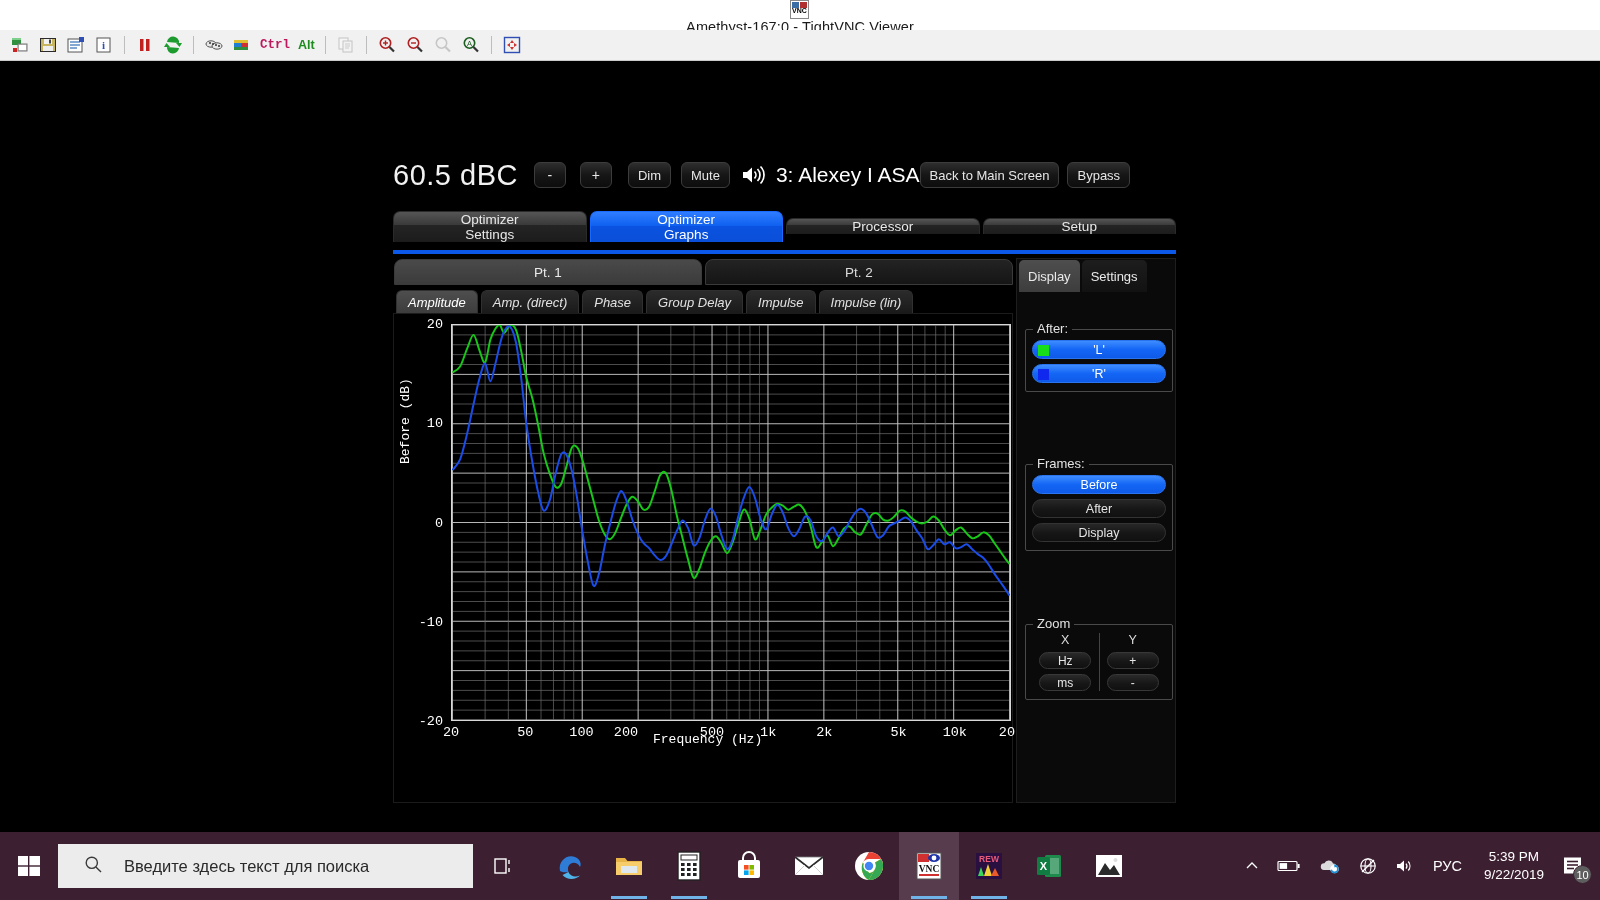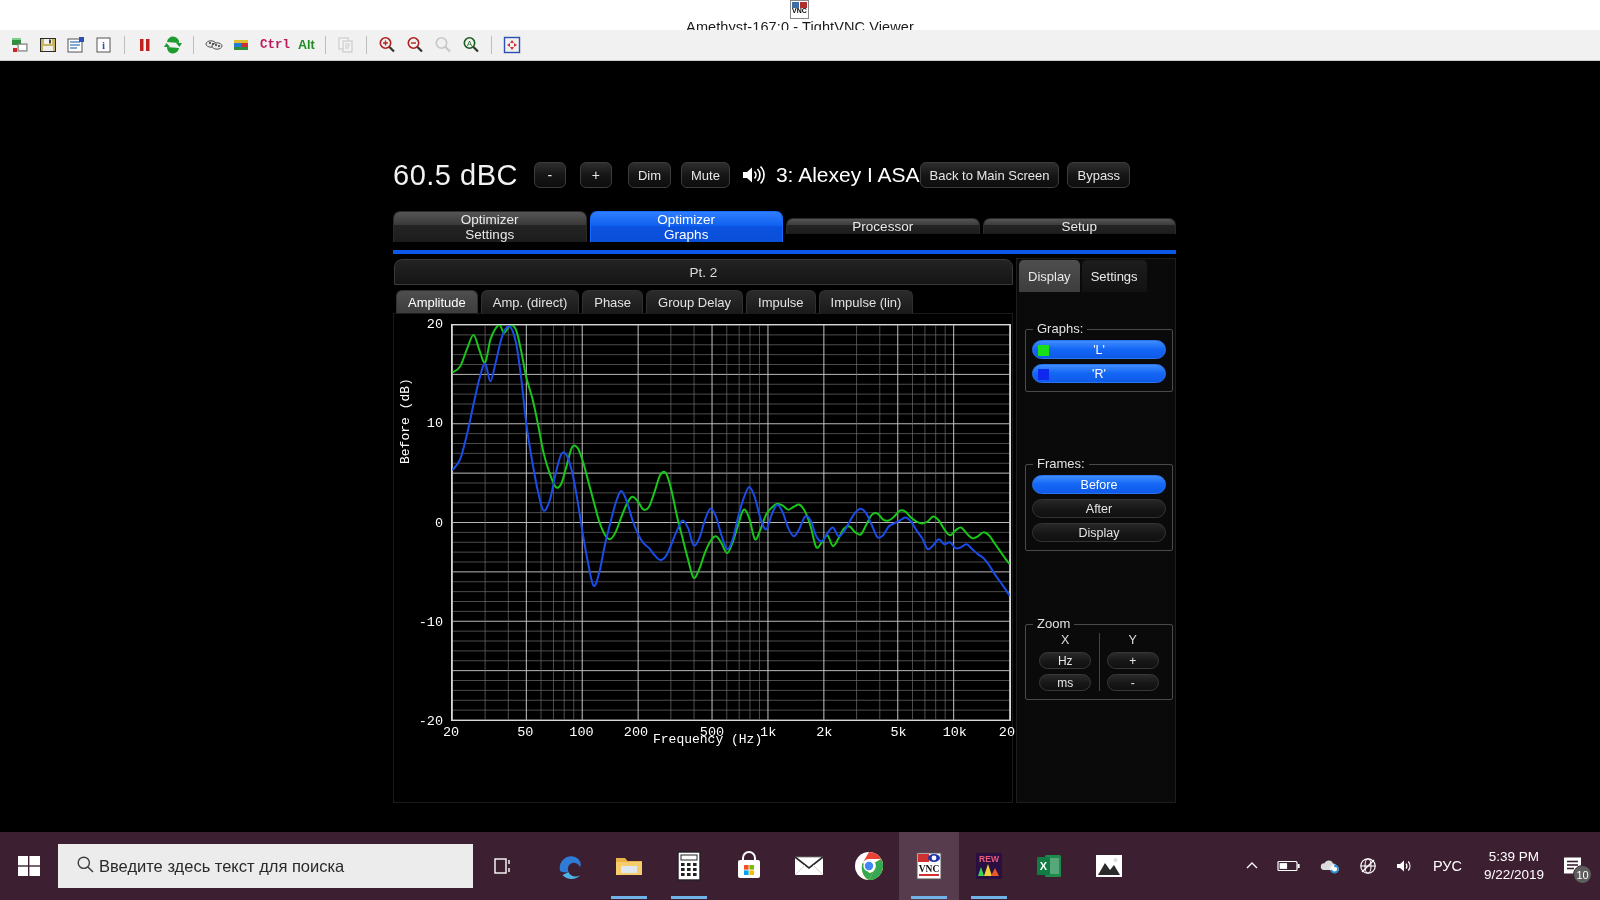--- a/index.html
+++ b/index.html
@@ -98,21 +98,21 @@
   }
   .pttab {
     flex: 1; border-radius: 8px 8px 0 0; font-size: 13.5px; color: #eaeaea;
     display: flex; align-items: center; justify-content: center;
     background: linear-gradient(180deg,#4a4a4a 0%,#3b3b3b 100%); border: 1px solid #3a3a3a;
   }
   .pttab.inactive { background: linear-gradient(180deg,#232323 0%,#151515 100%); color: #dcdcdc; }
 
   
   .sub-tabs {
-    position: absolute; left: 396px; top: 228px; width: 614px; height: 23px; display: flex; gap: 3px;
+    position: absolute; left: 396px; top: 228px; width: 614px; height: 23px; display: flex; gap: 3px; font-style: italic;
   }
   .stab {
     border-radius: 6px 6px 0 0; font-size: 13px; color: #e2e2e2;
     display: flex; align-items: center; justify-content: center; padding: 0 11px;
     background: linear-gradient(180deg,#2b2b2b 0%,#1a1a1a 100%); border: 1px solid #303030; border-bottom:none;
   }
   .stab.active { background: linear-gradient(180deg,#4e4e4e 0%,#3d3d3d 100%); color: #fff; }
 
   
   .chart-wrap {
@@ -182,21 +182,21 @@
   }
 
   
   .taskbar {
     position: absolute; left: 0; bottom: 0; width: 1600px; height: 68px;
     background: #3d1f32; display: flex; align-items: center;
   }
   .start-btn { width: 58px; height: 68px; display:flex; align-items:center; justify-content:center; }
   .search-box {
     width: 415px; height: 44px; background: #ececec; display: flex; align-items: center;
-    padding-left: 18px; gap: 4px;
+    padding-left: 26px; gap: 21px;
   }
   .search-text { font-size: 16.5px; color: #2a2a2a; }
   .taskview { width: 60px; height: 68px; display:flex; align-items:center; justify-content:center; }
   .tb-apps { display: flex; align-items: center; height: 68px; margin-left: 6px; }
   .tb-app {
     width: 60px; height: 68px; display: flex; align-items: center; justify-content: center;
     position: relative;
   }
   .tb-app.active { background: rgba(255,255,255,0.13); }
   .tb-app .underline {
@@ -395,20 +395,21 @@
     <div class="mtab">
       <span>Processor</span>
     </div>
     <div class="mtab">
       <span>Setup</span>
     </div>
   </div>
   <div class="blue-rule"></div>
 
   <div class="pt-tabs">
+    <div class="pttab">Pt. 1</div>
     <div class="pttab inactive">Pt. 2</div>
   </div>
 
   <div class="sub-tabs">
     <div class="stab active">Amplitude</div>
     <div class="stab">Amp. (direct)</div>
     <div class="stab">Phase</div>
     <div class="stab">Group Delay</div>
     <div class="stab">Impulse</div>
     <div class="stab">Impulse (lin)</div>
@@ -495,39 +496,39 @@
           <line y1="0" y2="397" x1="503.8077341427235" x2="503.8077341427235" stroke="#c6c6c6" stroke-width="1"></line>
           <line y1="0" y2="397" x1="560" x2="560" stroke="#c6c6c6" stroke-width="1"></line>
           <path d="M0.00,47.64 C1.29,46.65 5.26,45.66 7.73,41.69 C10.19,37.72 12.52,29.11 14.78,23.82 C17.04,18.53 19.19,9.59 21.27,9.93 C23.35,10.26 25.34,21.17 27.28,25.81 C29.21,30.44 31.07,39.53 32.87,37.71 C34.67,35.90 36.41,20.51 38.10,14.89 C39.79,9.26 41.43,6.45 43.02,3.97 C44.61,1.49 46.15,-0.66 47.65,0.00 C49.15,0.66 50.28,7.94 52.03,7.94 C53.79,7.94 56.21,0.50 58.19,0.00 C60.17,-0.50 62.07,0.50 63.92,4.96 C65.76,9.43 67.54,18.86 69.27,26.80 C70.99,34.74 72.41,44.66 74.28,52.60 C76.16,60.54 78.52,66.33 80.52,74.44 C82.53,82.54 84.45,92.14 86.31,101.24 C88.18,110.33 89.77,120.92 91.72,129.02 C93.67,137.13 95.99,144.24 98.01,149.87 C100.03,155.49 101.96,161.12 103.84,162.77 C105.72,164.42 107.53,163.10 109.29,159.79 C111.04,156.48 112.58,149.04 114.39,142.92 C116.19,136.80 118.27,126.38 120.11,123.07 C121.96,119.76 123.73,121.08 125.46,123.07 C127.19,125.05 128.72,129.69 130.47,134.98 C132.22,140.27 134.07,147.88 135.96,154.83 C137.85,161.78 139.92,169.72 141.80,176.67 C143.69,183.61 145.39,190.89 147.26,196.51 C149.12,202.14 151.14,207.27 152.98,210.41 C154.83,213.55 156.51,215.70 158.33,215.37 C160.15,215.04 162.01,212.06 163.88,208.43 C165.76,204.79 167.67,198.33 169.58,193.54 C171.50,188.74 173.51,183.12 175.38,179.64 C177.24,176.17 178.90,173.03 180.78,172.69 C182.67,172.36 184.77,175.51 186.67,177.66 C188.56,179.81 190.32,184.77 192.15,185.60 C193.98,186.42 195.82,185.60 197.64,182.62 C199.47,179.64 201.25,173.03 203.12,167.73 C204.99,162.44 206.97,154.00 208.87,150.86 C210.77,147.72 212.65,146.39 214.52,148.88 C216.39,151.36 218.20,158.47 220.08,165.75 C221.95,173.03 223.90,184.44 225.78,192.54 C227.65,200.65 229.47,207.10 231.34,214.38 C233.20,221.66 235.12,229.60 236.98,236.22 C238.83,242.83 240.59,252.59 242.45,254.08 C244.32,255.57 246.29,249.28 248.15,245.15 C250.02,241.01 251.80,233.90 253.66,229.27 C255.52,224.64 257.44,220.17 259.31,217.36 C261.19,214.55 263.05,212.06 264.90,212.39 C266.76,212.73 268.55,216.53 270.43,219.34 C272.30,222.15 274.25,229.43 276.13,229.27 C278.02,229.10 279.86,223.15 281.72,218.35 C283.58,213.55 285.44,205.94 287.29,200.49 C289.15,195.03 290.98,186.59 292.84,185.60 C294.70,184.60 296.57,189.57 298.44,194.53 C300.31,199.49 302.19,213.55 304.06,215.37 C305.93,217.19 307.81,209.58 309.67,205.45 C311.54,201.31 313.39,194.20 315.25,190.56 C317.12,186.92 318.99,185.43 320.86,183.61 C322.73,181.79 324.61,179.97 326.47,179.64 C328.34,179.31 330.19,180.63 332.06,181.63 C333.92,182.62 335.79,185.43 337.66,185.60 C339.52,185.76 341.38,183.45 343.25,182.62 C345.12,181.79 347.00,179.81 348.87,180.63 C350.74,181.46 352.61,183.94 354.48,187.58 C356.35,191.22 358.19,196.51 360.06,202.47 C361.93,208.42 363.82,220.67 365.69,223.31 C367.56,225.96 369.42,220.33 371.28,218.35 C373.14,216.37 375.00,210.74 376.86,211.40 C378.73,212.06 380.61,221.82 382.48,222.32 C384.35,222.82 386.22,217.36 388.08,214.38 C389.94,211.40 391.80,206.44 393.66,204.46 C395.53,202.47 397.40,201.81 399.27,202.47 C401.14,203.13 403.00,207.10 404.87,208.43 C406.74,209.75 408.60,211.73 410.47,210.41 C412.33,209.09 414.20,203.79 416.06,200.49 C417.93,197.18 419.81,192.38 421.68,190.56 C423.55,188.74 425.40,188.74 427.26,189.57 C429.13,190.39 431.01,194.36 432.88,195.52 C434.75,196.68 436.61,197.01 438.48,196.51 C440.34,196.02 442.20,194.20 444.07,192.54 C445.94,190.89 447.81,187.42 449.68,186.59 C451.55,185.76 453.40,186.42 455.27,187.58 C457.13,188.74 459.00,191.88 460.87,193.54 C462.74,195.19 464.61,196.51 466.48,197.51 C468.35,198.50 470.21,199.49 472.08,199.49 C473.94,199.49 475.80,198.67 477.67,197.51 C479.54,196.35 481.40,192.71 483.27,192.54 C485.14,192.38 487.01,194.36 488.88,196.51 C490.75,198.67 492.61,202.97 494.48,205.45 C496.35,207.93 498.21,211.24 500.08,211.40 C501.94,211.57 503.81,207.76 505.67,206.44 C507.54,205.12 509.41,202.97 511.28,203.46 C513.14,203.96 515.01,207.60 516.87,209.42 C518.74,211.24 520.61,213.88 522.47,214.38 C524.34,214.88 526.21,213.39 528.08,212.39 C529.94,211.40 531.81,208.59 533.67,208.43 C535.54,208.26 537.41,209.58 539.27,211.40 C541.14,213.22 543.01,216.70 544.88,219.34 C546.74,221.99 548.61,224.64 550.48,227.28 C552.34,229.93 554.49,233.07 556.08,235.22 C557.66,237.37 559.35,239.36 560.00,240.19" fill="none" stroke="#18c818" stroke-width="2" stroke-linejoin="round"></path>
           <path d="M0.00,145.90 C1.29,144.08 5.26,141.10 7.73,134.98 C10.19,128.86 12.52,118.44 14.78,109.18 C17.04,99.91 19.19,88.66 21.27,79.40 C23.35,70.14 25.34,60.38 27.28,53.60 C29.21,46.81 31.07,38.21 32.87,38.71 C34.67,39.20 36.41,56.41 38.10,56.57 C39.79,56.74 41.43,45.82 43.02,39.70 C44.61,33.58 46.15,25.47 47.65,19.85 C49.15,14.23 50.28,8.93 52.03,5.95 C53.79,2.98 56.21,0.00 58.19,1.99 C60.17,3.97 62.07,9.10 63.92,17.86 C65.76,26.63 67.54,41.02 69.27,54.59 C70.99,68.15 72.41,85.19 74.28,99.25 C76.16,113.31 78.52,127.37 80.52,138.95 C82.53,150.53 84.45,160.79 86.31,168.73 C88.18,176.67 89.77,185.43 91.72,186.59 C93.67,187.75 95.99,181.96 98.01,175.67 C100.03,169.39 101.96,156.48 103.84,148.88 C105.72,141.27 107.53,133.16 109.29,130.02 C111.04,126.87 112.58,127.21 114.39,130.02 C116.19,132.83 118.27,139.45 120.11,146.89 C121.96,154.33 123.73,164.76 125.46,174.68 C127.19,184.61 128.72,196.02 130.47,206.44 C132.22,216.86 134.07,227.94 135.96,237.21 C137.85,246.47 139.92,259.87 141.80,262.02 C143.69,264.17 145.39,256.73 147.26,250.11 C149.12,243.49 151.14,230.59 152.98,222.32 C154.83,214.05 156.51,207.60 158.33,200.49 C160.15,193.37 162.01,185.27 163.88,179.64 C165.76,174.02 167.67,167.07 169.58,166.74 C171.50,166.41 173.51,172.86 175.38,177.66 C177.24,182.45 178.90,190.06 180.78,195.52 C182.67,200.98 184.77,206.44 186.67,210.41 C188.56,214.38 190.32,217.03 192.15,219.34 C193.98,221.66 195.82,222.32 197.64,224.31 C199.47,226.29 201.25,229.27 203.12,231.25 C204.99,233.24 206.97,236.05 208.87,236.22 C210.77,236.38 212.65,234.89 214.52,232.24 C216.39,229.60 218.20,224.64 220.08,220.34 C221.95,216.03 223.90,210.41 225.78,206.44 C227.65,202.47 229.47,196.85 231.34,196.51 C233.20,196.18 235.12,200.32 236.98,204.46 C238.83,208.59 240.59,219.67 242.45,221.33 C244.32,222.98 246.29,218.52 248.15,214.38 C250.02,210.24 251.80,201.48 253.66,196.51 C255.52,191.55 257.44,185.27 259.31,184.61 C261.19,183.94 263.05,188.08 264.90,192.54 C266.76,197.01 268.55,205.94 270.43,211.40 C272.30,216.86 274.25,224.64 276.13,225.30 C278.02,225.96 279.86,220.83 281.72,215.37 C283.58,209.91 285.44,199.49 287.29,192.54 C289.15,185.60 290.98,178.65 292.84,173.69 C294.70,168.72 296.57,162.77 298.44,162.77 C300.31,162.77 302.19,168.39 304.06,173.69 C305.93,178.98 307.81,189.24 309.67,194.53 C311.54,199.82 313.39,206.11 315.25,205.45 C317.12,204.79 318.99,194.70 320.86,190.56 C322.73,186.42 324.61,180.97 326.47,180.63 C328.34,180.30 330.19,184.60 332.06,188.57 C333.92,192.54 335.79,200.49 337.66,204.46 C339.52,208.43 341.38,212.39 343.25,212.39 C345.12,212.39 347.00,207.76 348.87,204.46 C350.74,201.15 352.61,193.87 354.48,192.54 C356.35,191.22 358.19,193.21 360.06,196.51 C361.93,199.82 363.82,208.92 365.69,212.39 C367.56,215.87 369.42,217.85 371.28,217.36 C373.14,216.86 375.00,211.73 376.86,209.42 C378.73,207.10 380.61,202.97 382.48,203.46 C384.35,203.96 386.22,211.73 388.08,212.39 C389.94,213.06 391.80,209.91 393.66,207.43 C395.53,204.95 397.40,200.65 399.27,197.51 C401.14,194.36 403.00,190.73 404.87,188.57 C406.74,186.42 408.60,184.44 410.47,184.61 C412.33,184.77 414.20,186.76 416.06,189.57 C417.93,192.38 419.81,197.51 421.68,201.48 C423.55,205.45 425.40,211.73 427.26,213.39 C429.13,215.04 431.01,213.22 432.88,211.40 C434.75,209.58 436.61,204.45 438.48,202.47 C440.34,200.48 442.20,200.49 444.07,199.49 C445.94,198.50 447.81,197.51 449.68,196.51 C451.55,195.52 453.40,193.37 455.27,193.54 C457.13,193.70 459.00,195.36 460.87,197.51 C462.74,199.66 464.61,203.63 466.48,206.44 C468.35,209.25 470.21,211.24 472.08,214.38 C473.94,217.52 475.80,224.14 477.67,225.30 C479.54,226.46 481.40,222.98 483.27,221.33 C485.14,219.67 487.01,215.54 488.88,215.37 C490.75,215.21 492.61,219.84 494.48,220.34 C496.35,220.83 498.21,217.69 500.08,218.35 C501.94,219.01 503.81,223.48 505.67,224.31 C507.54,225.13 509.41,223.97 511.28,223.31 C513.14,222.65 515.01,220.00 516.87,220.34 C518.74,220.67 520.61,223.64 522.47,225.30 C524.34,226.95 526.21,228.77 528.08,230.26 C529.94,231.75 531.81,232.41 533.67,234.23 C535.54,236.05 537.41,238.53 539.27,241.18 C541.14,243.82 543.01,247.30 544.88,250.11 C546.74,252.92 548.61,255.40 550.48,258.05 C552.34,260.70 554.49,263.67 556.08,265.99 C557.66,268.31 559.35,270.95 560.00,271.94" fill="none" stroke="#1a4ce8" stroke-width="2" stroke-linejoin="round"></path>
         </svg>
     </div>
     <div id="xtick-row">
         <div class="xtick" style="left: 57px; top: 411px;">20</div>
         <div class="xtick" style="left: 131.282px; top: 411px;">50</div>
         <div class="xtick" style="left: 187.474px; top: 411px;">100</div>
-        <div class="xtick" style="left: 242px; top: 411px;">200</div>
+        <div class="xtick" style="left: 232px; top: 411px;">200</div>
         <div class="xtick" style="left: 317.949px; top: 411px;">500</div>
         <div class="xtick" style="left: 374.141px; top: 411px;">1k</div>
         <div class="xtick" style="left: 430.333px; top: 411px;">2k</div>
         <div class="xtick" style="left: 504.615px; top: 411px;">5k</div>
         <div class="xtick" style="left: 560.808px; top: 411px;">10k</div>
         <div class="xtick" style="left: 617px; top: 411px;">20k</div>
       </div>
     <div class="xlabel" id="xaxis-label" style="left: 259px; top: 418px;">Frequency (Hz)</div>
   </div>
 
   <div class="right-panel">
     <div class="rp-tabs">
       <div class="rptab">Display</div>
       <div class="rptab inactive">Settings</div>
     </div>
 
     <div class="group" style="top:70px">
-      <div class="group-title">Graphs:</div>
+      <div class="group-title">After:</div>
       <div class="pill">
         <span class="swatch" style="background:#18e018"></span>
         <span>'L'</span>
       </div>
       <div class="pill" style="margin-bottom:0">
         <span class="swatch" style="background:#1028ee"></span>
         <span>'R'</span>
       </div>
     </div>
 

